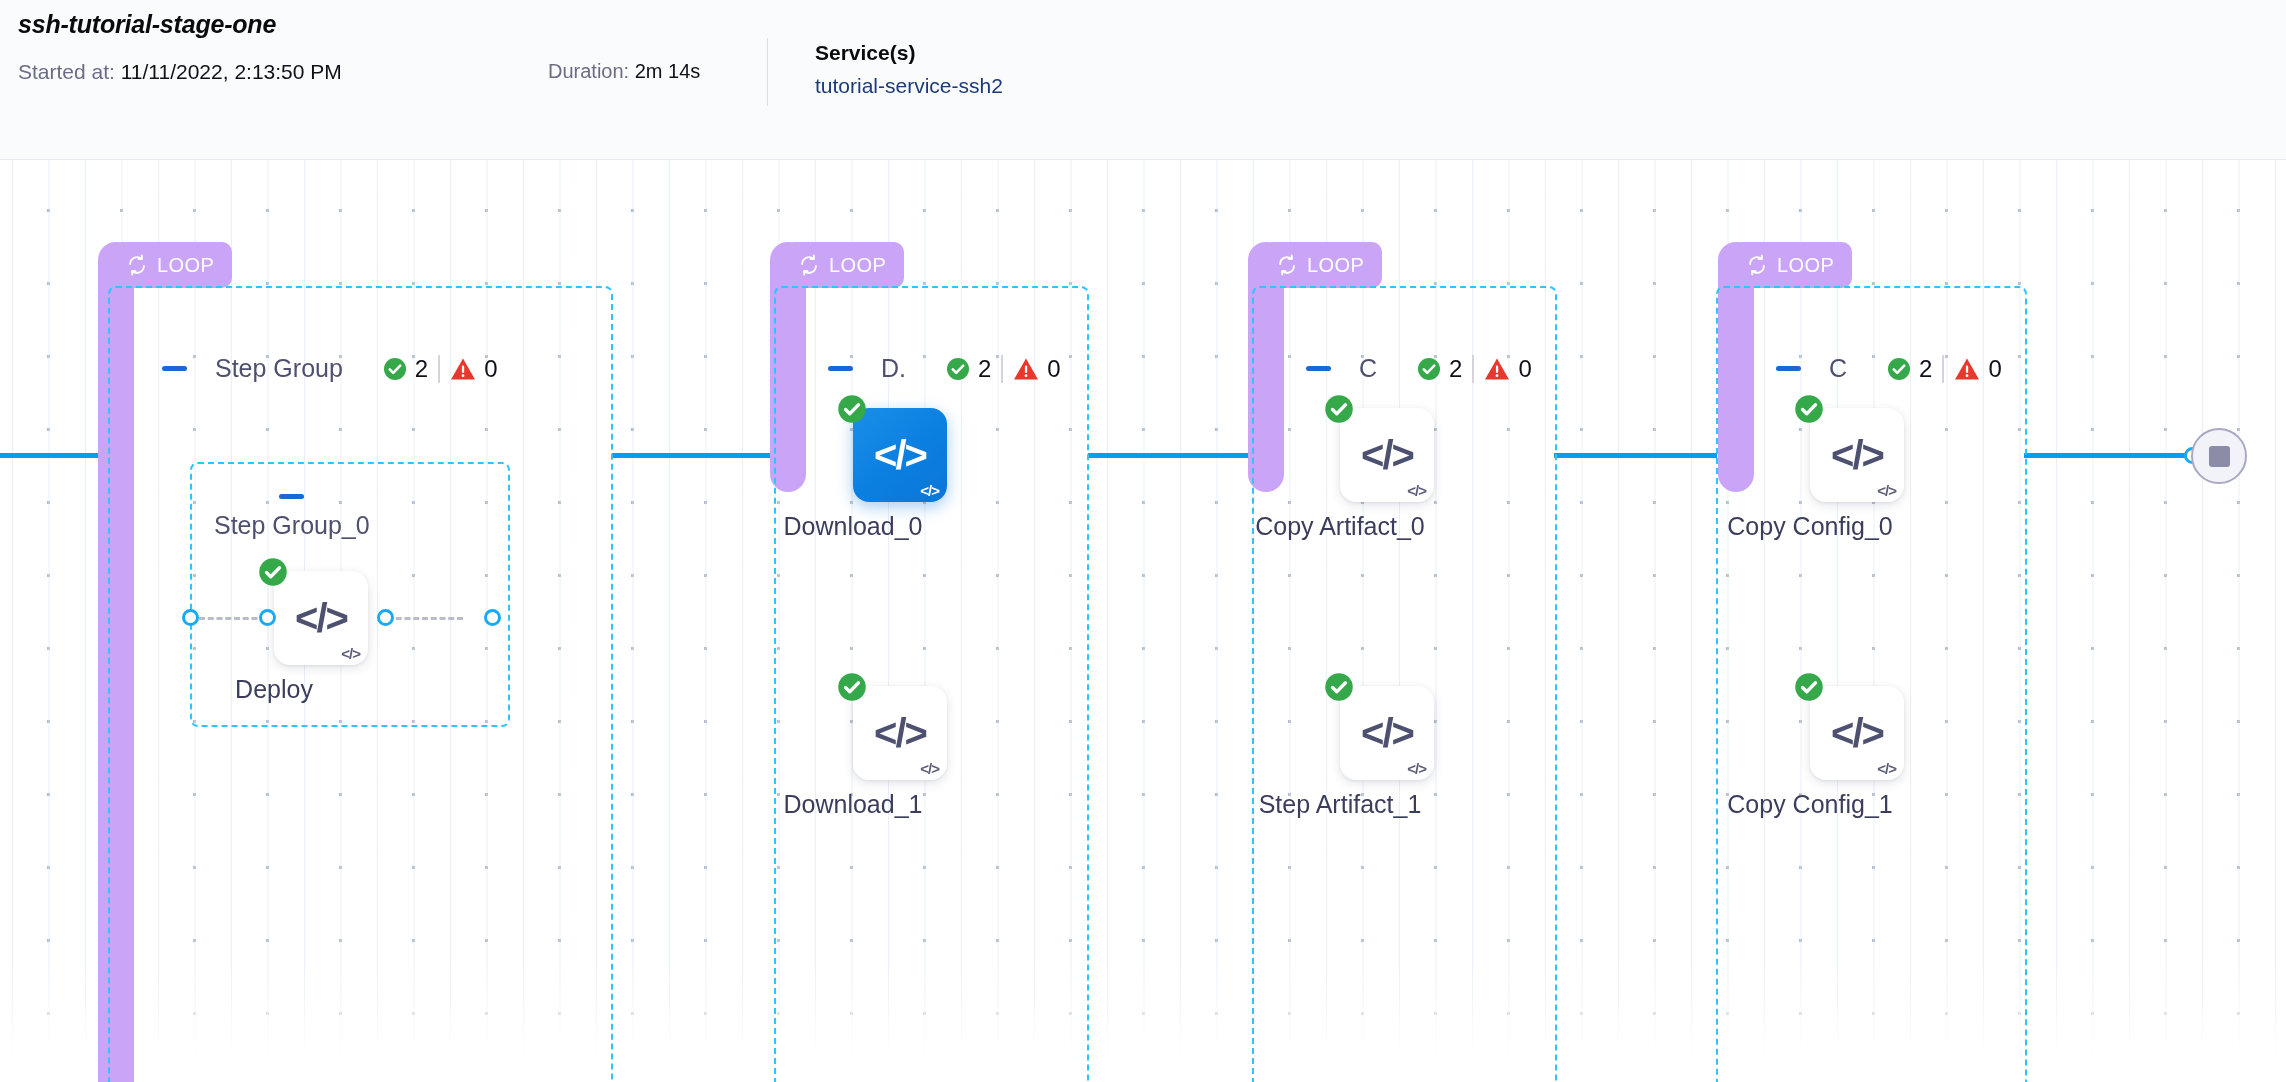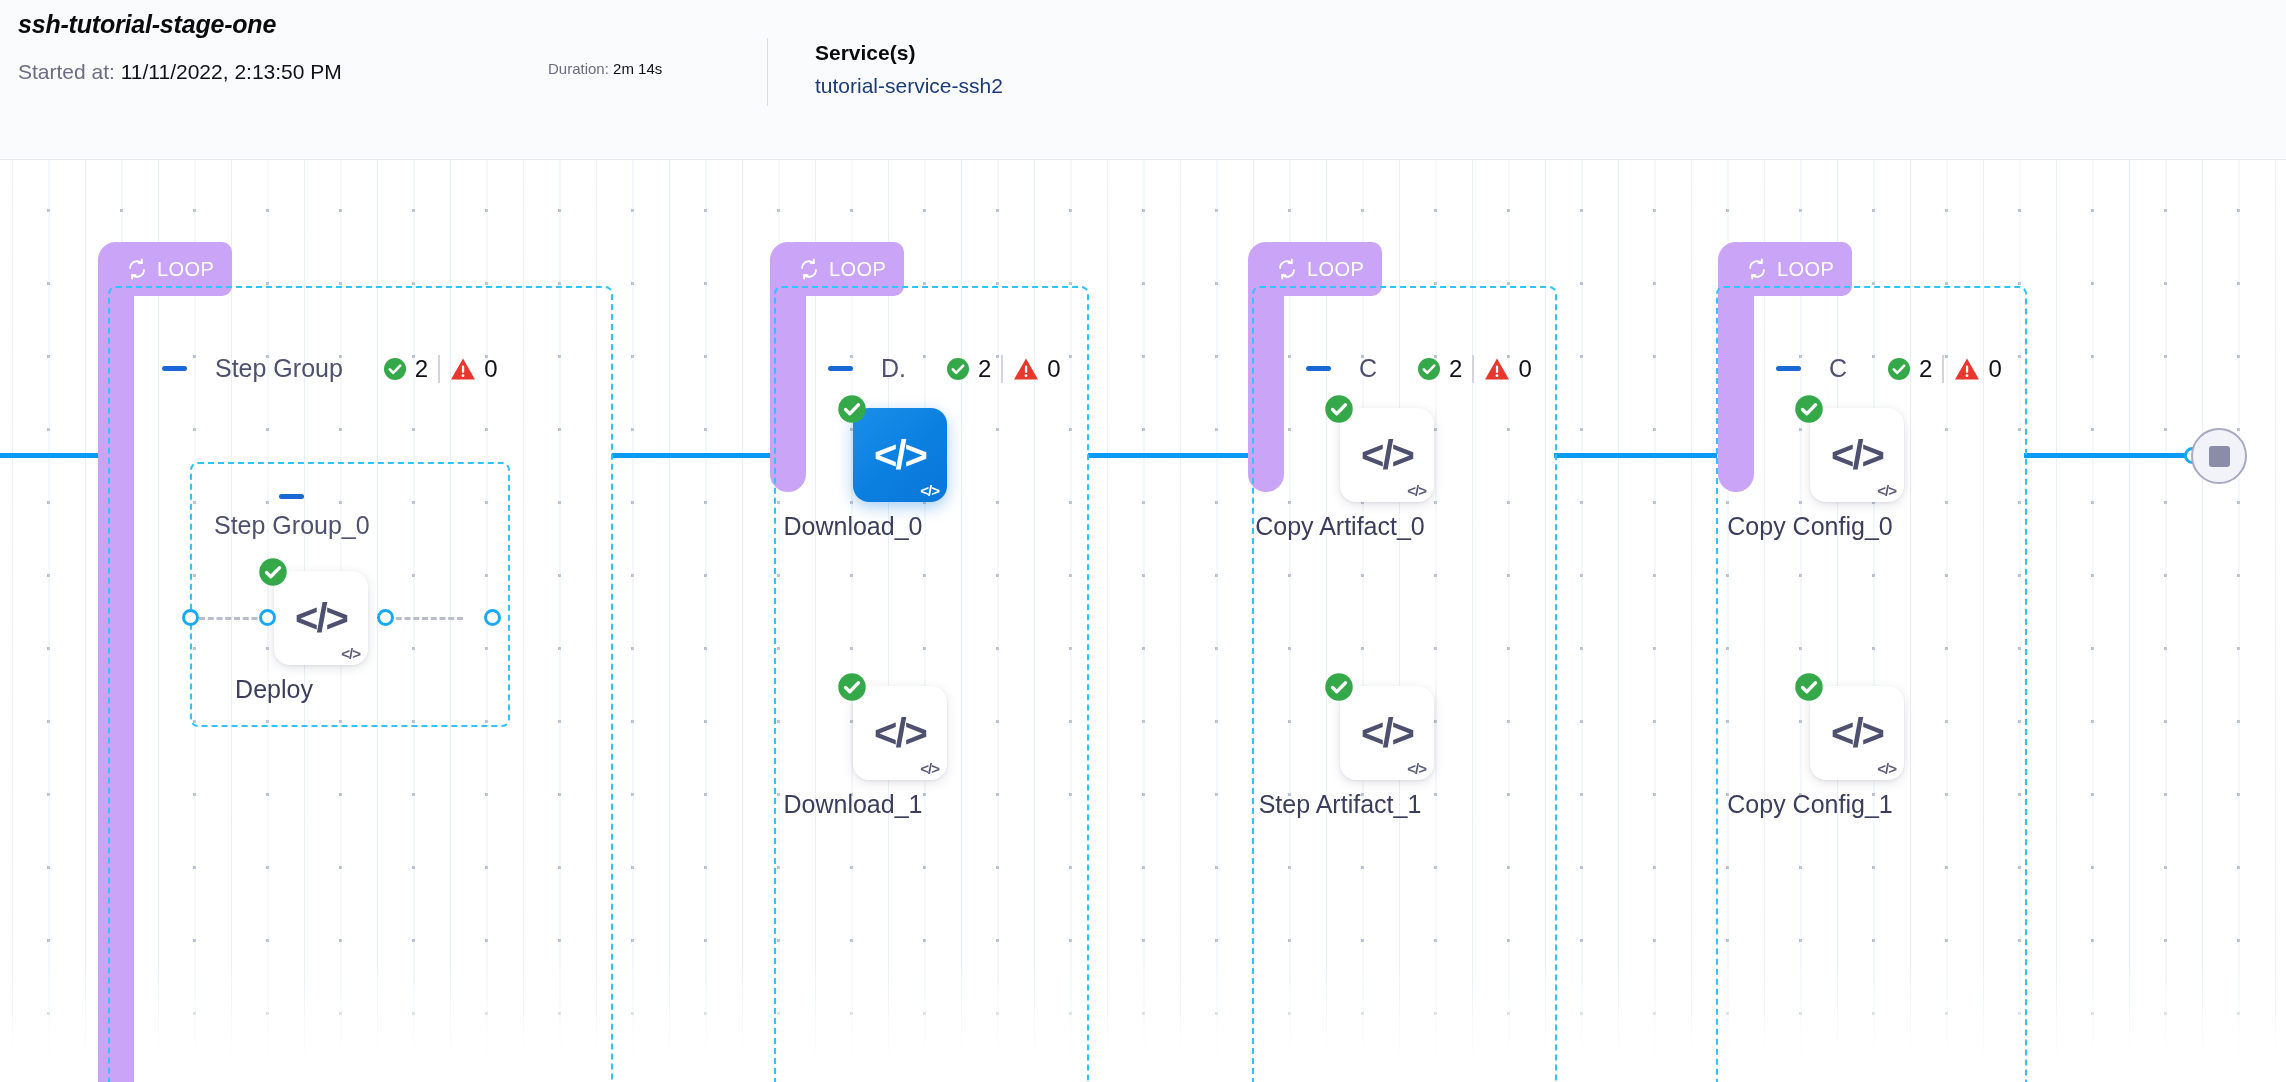--- a/index.html
+++ b/index.html
@@ -25,21 +25,21 @@
     font-style: italic;
   }
   .meta-row { position: absolute; left: 18px; top: 60px; height: 32px; }
   .meta-started {
     position: absolute; left: 0; top: 0;
     font-size: 21px; color: #6b6d85; white-space: nowrap;
   }
   .meta-started b { color: #10101a; font-weight: 400; }
   .meta-duration {
     position: absolute; left: 530px; top: 0;
-    font-size: 15px; color: #6b6d85; white-space: nowrap;
+    font-size: 20px; color: #6b6d85; white-space: nowrap;
   }
   .meta-duration b { color: #10101a; font-weight: 400; }
   .header-divider {
     position: absolute; left: 767px; top: 38px;
     width: 1px; height: 68px; background: #dcdce6;
   }
   .meta-block { position: absolute; top: 38px; }
   .meta-block.svc { left: 815px; }
   .meta-block.env { left: 1389px; }
   .meta-label {
@@ -76,21 +76,21 @@
 
   
   .loop-wrap { position: absolute; z-index: 5; }
   .loop-bar {
     position: absolute; left: 0; top: 0;
     width: 36px; border-radius: 18px;
     background: #c9a4f7; z-index: 6;
   }
   .loop-badge {
     position: absolute; left: 14px; top: 0;
-    height: 54px; padding: 0 18px 0 14px;
+    height: 46px; padding: 0 18px 0 14px;
     background: #c9a4f7; border-radius: 10px 10px 10px 0;
     display: flex; align-items: center; gap: 9px;
     color: #ffffff; z-index: 8;
   }
   .loop-badge .loop-ico { width: 22px; height: 22px; display: block; }
   .loop-badge .loop-txt {
     font-size: 20px; font-weight: 400; letter-spacing: 0.4px; line-height: 1;
   }
 
   .group-box {

